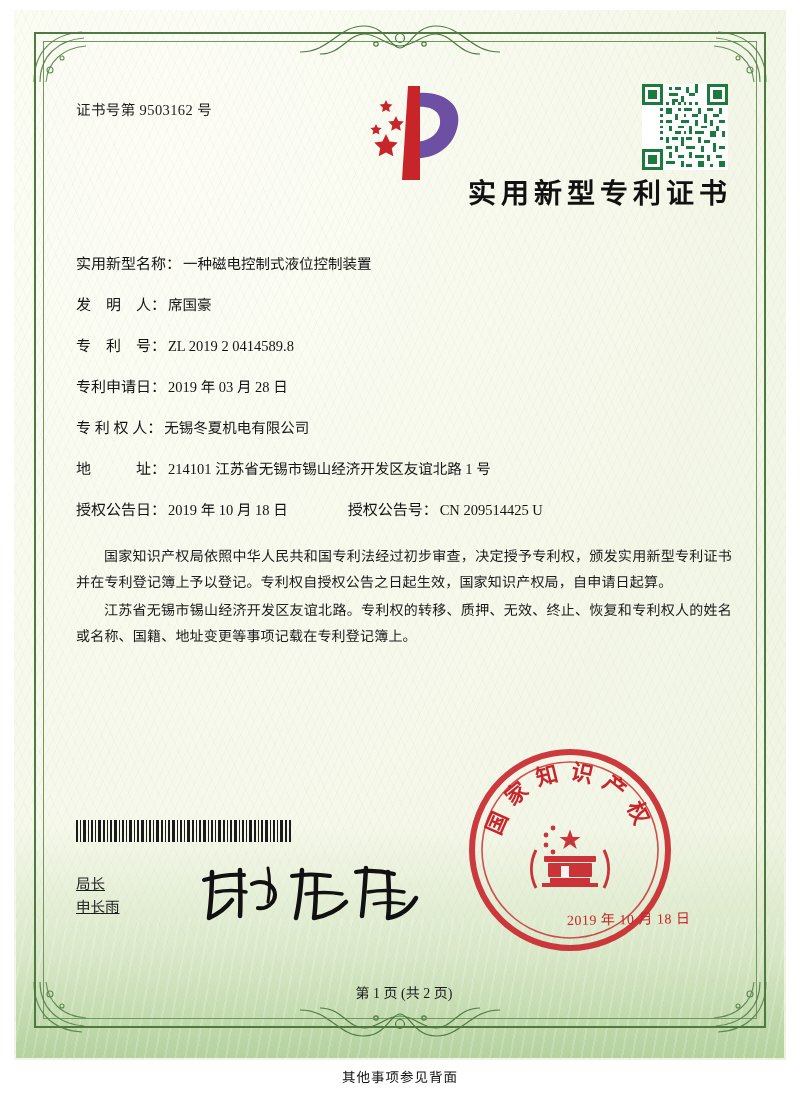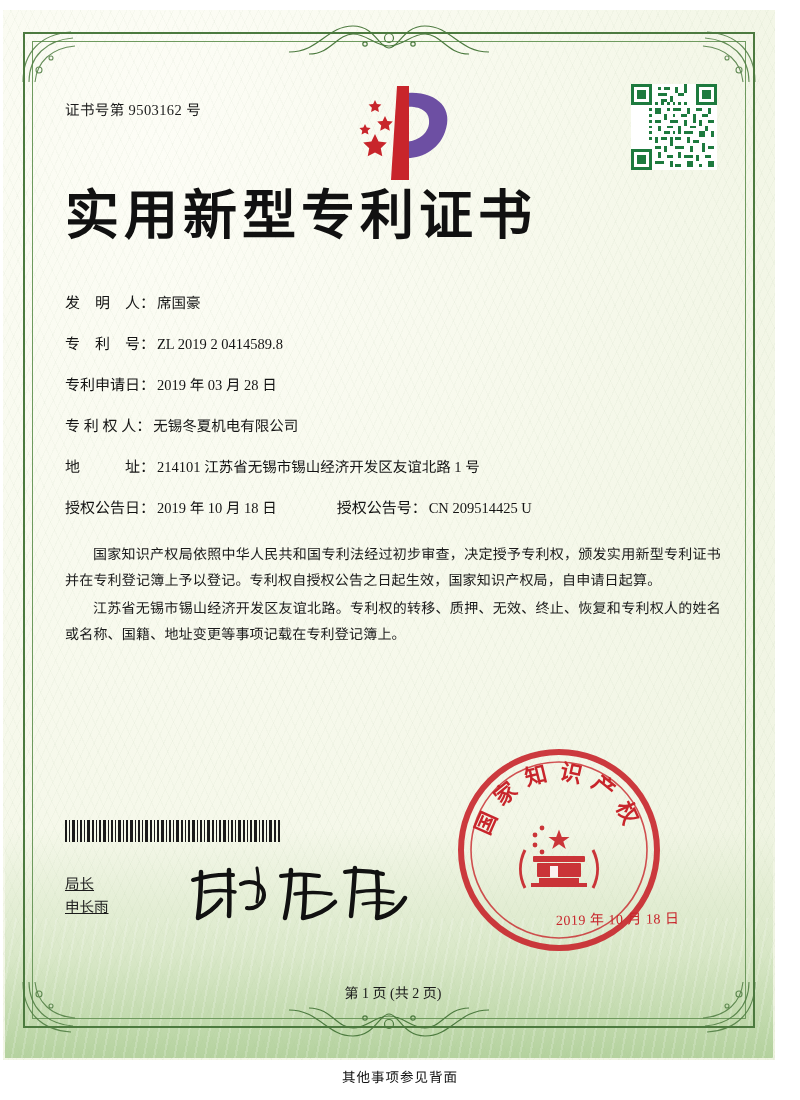--- a/index.html
+++ b/index.html
@@ -13,21 +13,21 @@
     height: 1100px;
     font-family: "Liberation Serif", "DejaVu Serif", serif;
     color: #1c1c1c;
     position: relative;
     overflow: hidden;
   }
 
   
   .sheet {
     position: absolute;
-    left: 3px;
+    left: 14px;
     top: 10px;
     width: 772px;
     height: 1050px;
     background: #fbfcf3;
     background-image:
       radial-gradient(ellipse at 20% 12%, #fdfdf6 0%, #f7f9ec 45%, #eef3e0 100%);
     box-sizing: border-box;
   }
 
   
@@ -138,24 +138,24 @@
 
   .qr {
     position: absolute;
     right: 4px;
     top: 14px;
     width: 86px;
     height: 86px;
   }
 
   .title {
-    text-align: left;
+    text-align: right;
     font-family: "DejaVu Serif", "Liberation Serif", serif;
     font-weight: bold;
-    font-size: 54px;
+    font-size: 28px;
     letter-spacing: 5px;
     color: #111;
     margin-top: 52px;
   }
 
   .fields {
     margin-top: 46px;
     font-size: 15px;
     line-height: 1;
   }
@@ -437,20 +437,24 @@
           <rect x="19" y="26" width="2" height="2"></rect>
         <rect x="23" y="27" width="1" height="1"></rect>
           <rect x="26" y="26" width="2" height="2"></rect>
       </g>
     </svg>
 
     <div class="title">实用新型专利证书</div>
 
     <div class="fields">
 
+      <div class="field-row">
+        <span class="field-label">实用新型名称：</span>
+        <span class="field-value">一种磁电控制式液位控制装置</span>
+      </div>
 
       <div class="field-row">
         <span class="field-label">发　明　人：</span>
         <span class="field-value">席国豪</span>
       </div>
 
       <div class="field-row">
         <span class="field-label">专　利　号：</span>
         <span class="field-value">ZL 2019 2 0414589.8</span>
       </div>

